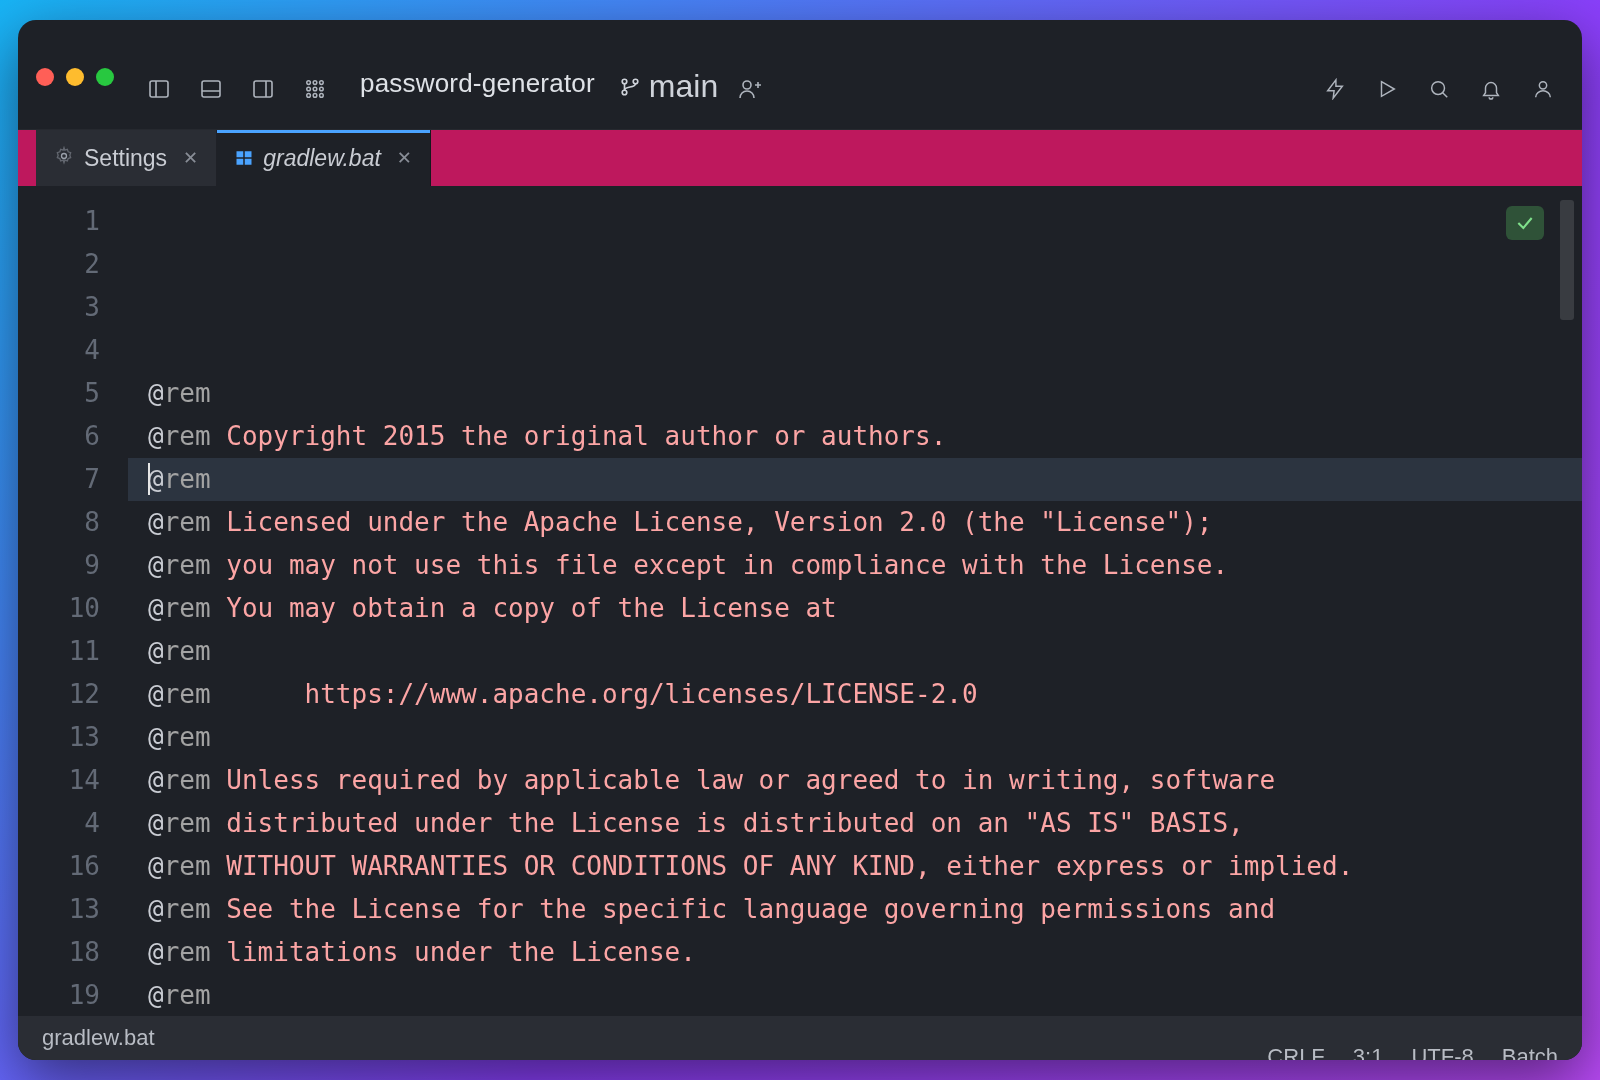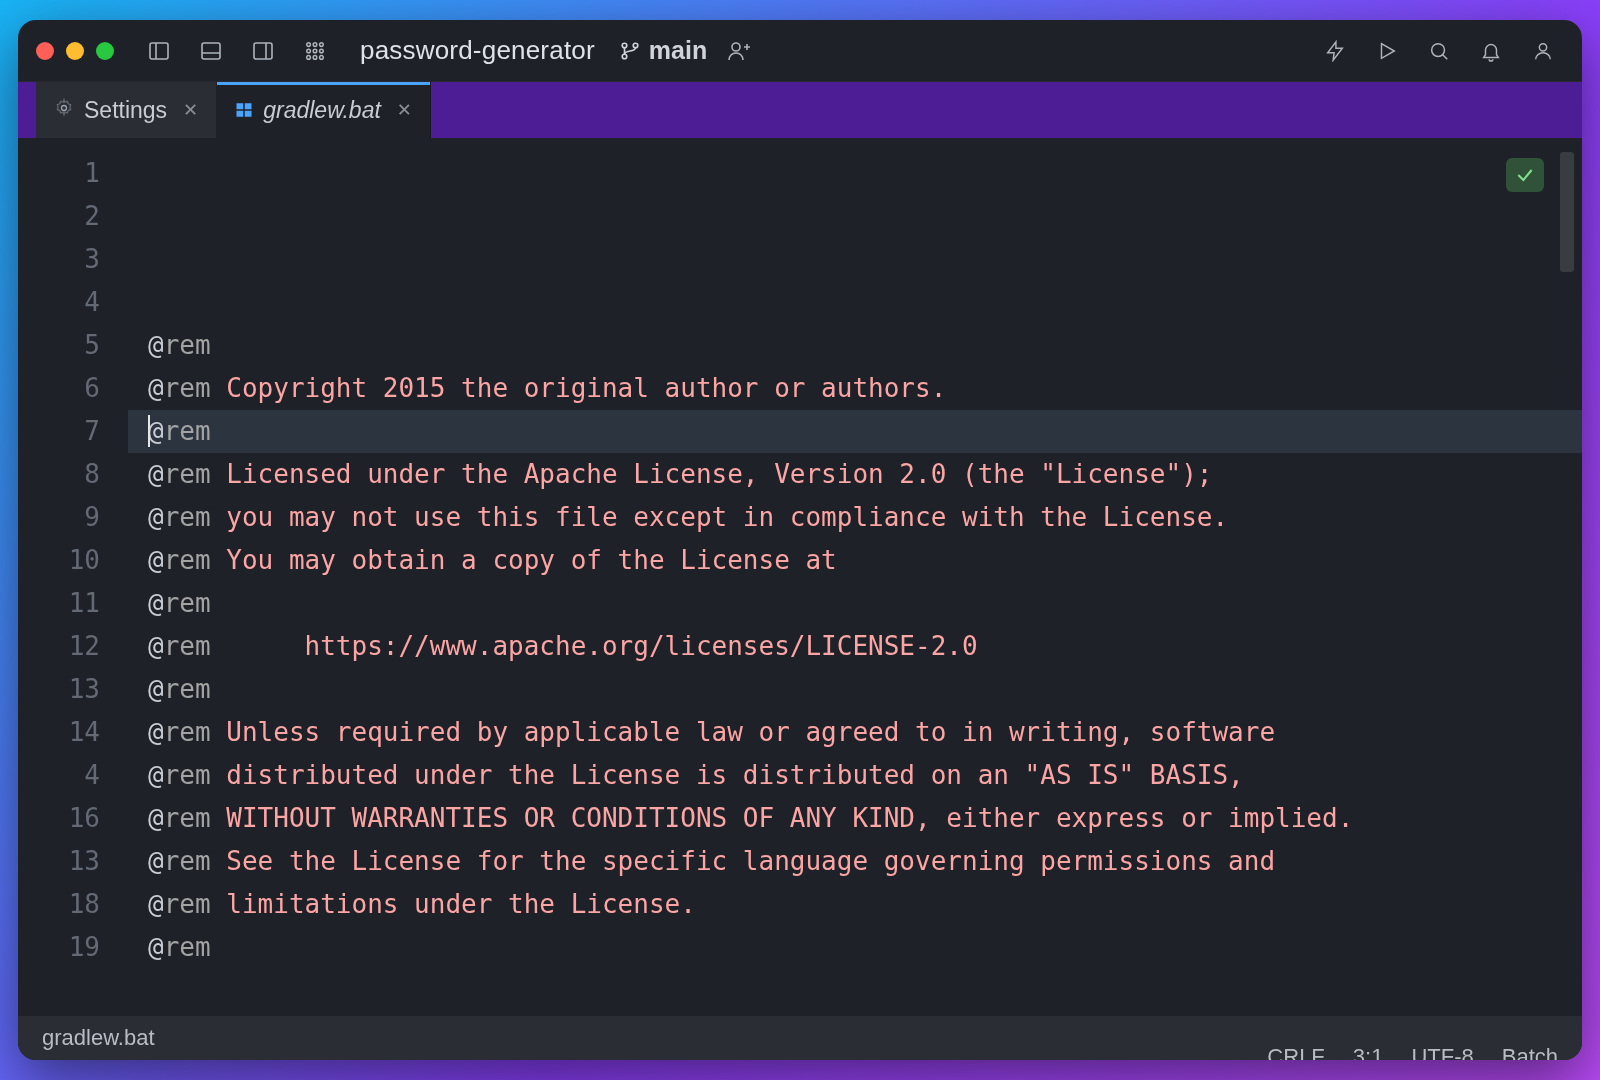--- a/index.html
+++ b/index.html
@@ -20,24 +20,25 @@
     border-radius: 18px;
     box-shadow: 0 20px 60px rgba(0,0,0,0.5);
     display: flex;
     flex-direction: column;
     overflow: hidden;
     position: relative;
   }
   .titlebar {
     height: 62px;
     display: flex;
-    align-items: center;
+    align-items: flex-start;
     padding: 0 18px;
     gap: 10px;
     border-bottom: 1px solid rgba(255,255,255,0.04);
+    margin-top: 48px;
   }
   .traffic { display: flex; gap: 12px; margin-right: 14px; }
   .dot { width: 18px; height: 18px; border-radius: 50%; }
   .dot.red { background: #ff5f57; }
   .dot.yellow { background: #febc2e; }
   .dot.green { background: #28c840; }
   .tb-icon {
     width: 42px; height: 42px;
     display: flex; align-items: center; justify-content: center;
     color: #aeb4bd;
@@ -46,28 +47,28 @@
   .tb-icon svg { stroke: currentColor; fill: none; stroke-width: 1.6; }
   .project-title {
     color: #dfe2e7;
     font-size: 26px;
     font-weight: 500;
     margin: 0 14px;
     letter-spacing: 0.2px;
   }
   .branch {
     display: flex; align-items: center; gap: 8px;
-    color: #cfd3da; font-size: 25px; font-weight: bold;
+    color: #cfd3da; font-size: 32px;
   }
   .spacer { flex: 1; }
   .tabs {
     height: 56px;
     display: flex;
     align-items: stretch;
-    background: #4c1d95;
+    background: #be185d;
     padding-left: 18px;
     gap: 0;
   }
   .tab {
     display: flex; align-items: center; gap: 10px;
     padding: 0 18px;
     font-size: 23px;
     color: #c9ccd3;
     border-right: 1px solid rgba(0,0,0,0.25);
     position: relative;

